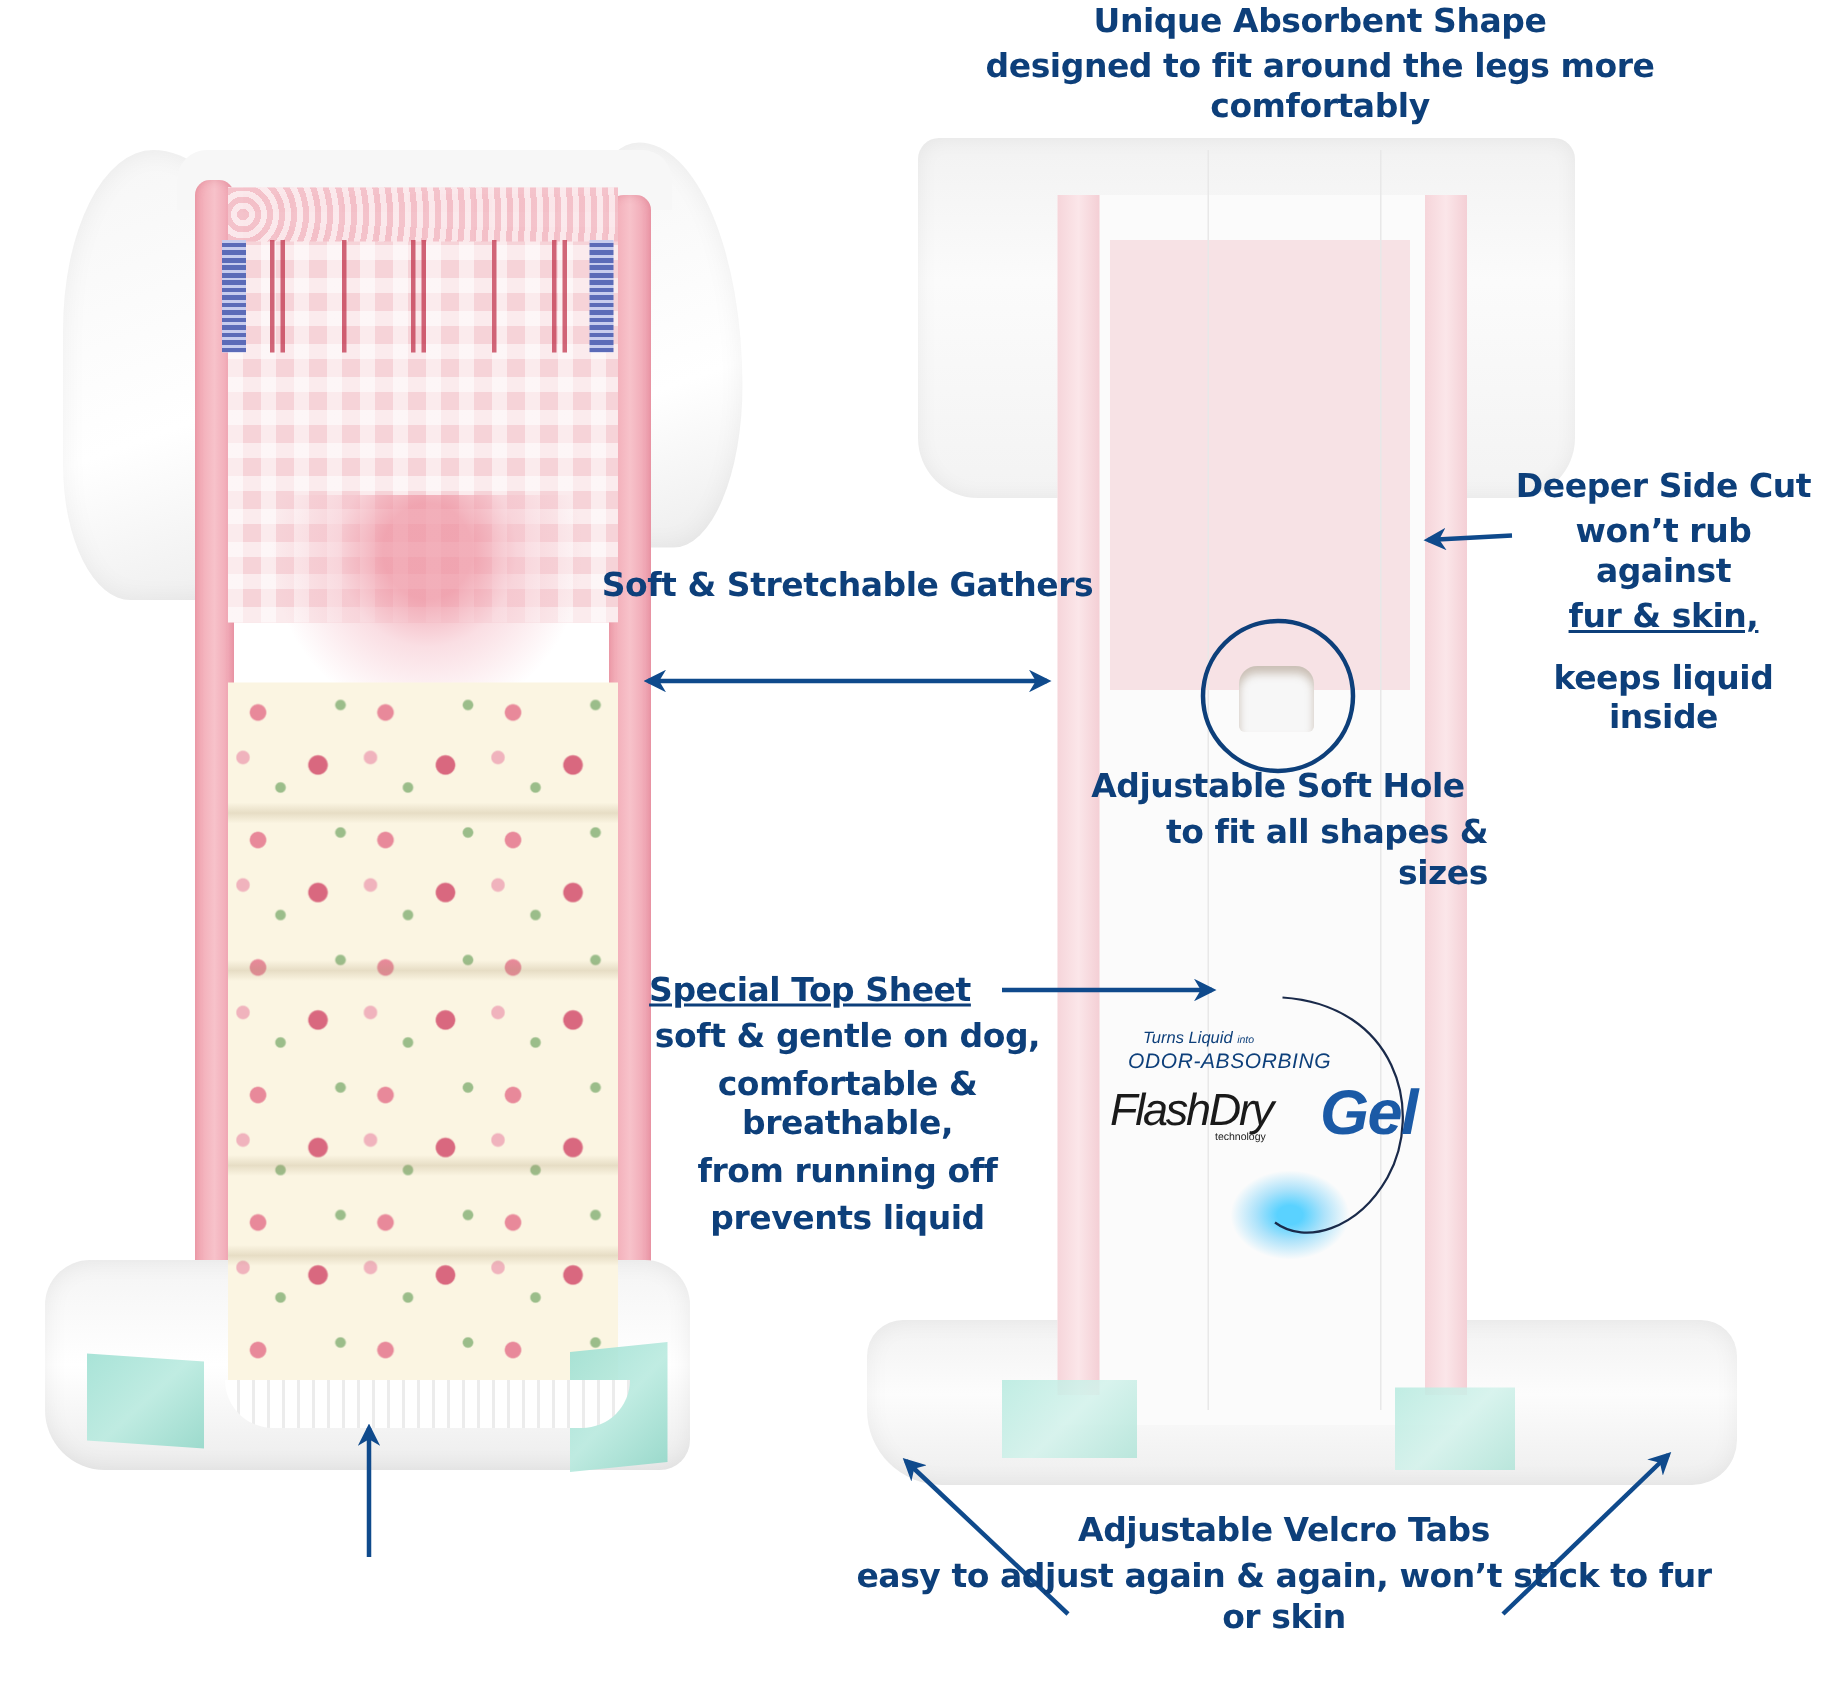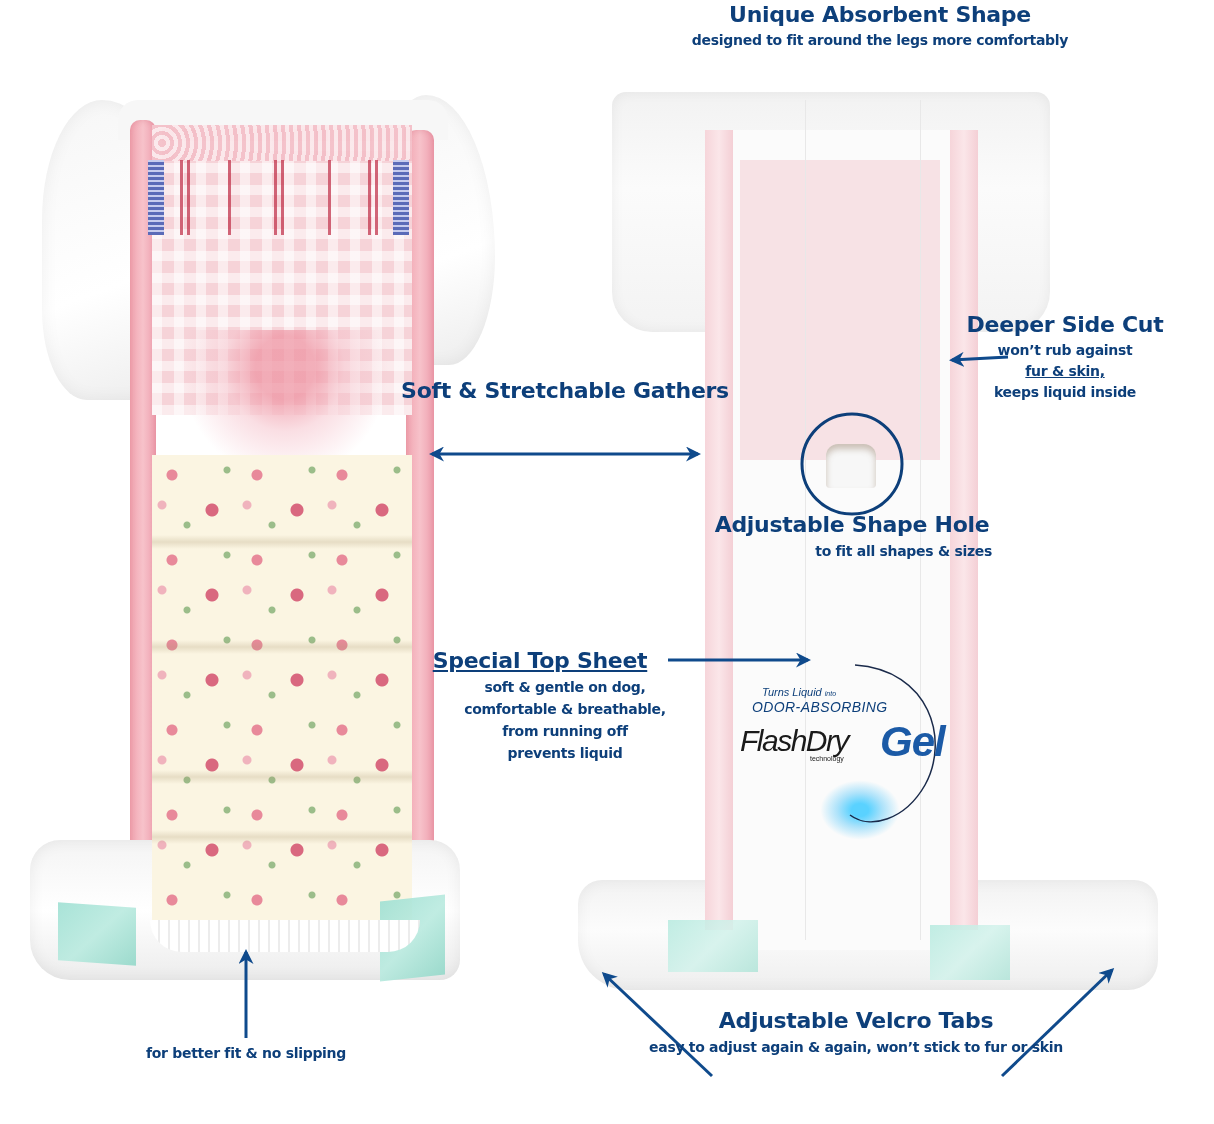--- a/index.html
+++ b/index.html
@@ -4,21 +4,21 @@
 <style>
   html, body { margin: 0; padding: 0; }
   body {
     width: 1214px; height: 1124px; position: relative; overflow: hidden;
     background: #ffffff;
     font-family: "DejaVu Sans", "Liberation Sans", sans-serif;
   }
   .abs { position: absolute; }
   .label { position: absolute; text-align: center; color: #0d3f7a; font-weight: bold; line-height: 1.2; }
   .label .title { font-size: 22px; letter-spacing: -0.3px; }
-  .label .sub { font-size: 14px; letter-spacing: -0.3px; }
+  .label .sub { font-size: 22px; letter-spacing: -0.3px; }
   svg { position: absolute; overflow: visible; }
 
   
   .wing { position:absolute; background: linear-gradient(160deg,#f6f6f6,#ffffff 60%,#ececec); border-radius: 40% 60% 40% 30%; box-shadow: inset 0 0 18px rgba(0,0,0,0.06); }
   .lband { position:absolute; background: linear-gradient(90deg,#f1a5b1,#f7c2ca 50%,#ee9fae); box-shadow: inset 0 0 6px rgba(200,80,100,0.3); }
   .ltop {
     position:absolute; left:152px; top:125px; width:260px; height:290px;
     background-color:#f6d3d8;
     background-image:
       repeating-linear-gradient(90deg, rgba(255,255,255,0.55) 0 10px, transparent 10px 22px),
@@ -141,46 +141,45 @@
   <line x1="1002" y1="1076" x2="1112" y2="970" stroke="#0f4a8c" stroke-width="3" marker-end="url(#ah)"></line>
 
   <path d="M855,665 C930,670 950,740 925,785 C905,820 870,830 850,815" fill="none" stroke="#1a2a4a" stroke-width="1.5"></path>
 </svg>
 
 <div class="label" style="left:600px; top:2px; width:560px;">
   <div class="title">Unique Absorbent Shape</div>
   <div class="sub" style="margin-top:4px;">designed to fit around the legs more comfortably</div>
 </div>
 
-<div class="label" style="left:960px; top:312px; width:210px;">
+<div class="label" style="left:1004px; top:312px; width:210px;">
   <div class="title">Deeper Side Cut</div>
   <div class="sub" style="margin-top:4px;">won’t rub against</div>
   <div class="sub" style="margin-top:4px;text-decoration:underline;">fur &amp; skin,</div>
-  <div class="sub" style="margin-top:4px;text-align:center;">keeps liquid inside</div>
+  <div class="sub" style="margin-top:14px;text-align:center;">keeps liquid inside</div>
 </div>
 
 <div class="label" style="left:390px; top:378px; width:350px; background: rgba(255,255,255,0.0);">
   <div class="title">Soft &amp; Stretchable Gathers</div>
 </div>
 
 <div class="label" style="left:712px; top:512px; width:280px;">
-  <div class="title">Adjustable Shape Hole</div>
+  <div class="title">Adjustable Soft Hole</div>
   <div class="sub" style="margin-top:5px;text-align:right;">to fit all shapes &amp; sizes</div>
 </div>
 
 <div class="label" style="left:405px; top:648px; width:320px;">
   <div class="title" style="padding-right:50px;text-decoration:underline;">Special Top Sheet</div>
   <div class="sub" style="margin-top:5px;">soft &amp; gentle on dog,</div>
   <div class="sub" style="margin-top:5px;">comfortable &amp; breathable,</div>
   <div class="sub" style="margin-top:5px;">from running off</div>
   <div class="sub" style="margin-top:5px;">prevents liquid</div>
 </div>
 
 <div class="label" style="left:86px; top:1040px; width:320px;">
-  <div class="sub" style="margin-top:5px;">for better fit &amp; no slipping</div>
 </div>
 
 <div class="label" style="left:556px; top:1008px; width:600px;">
   <div class="title">Adjustable Velcro Tabs</div>
   <div class="sub" style="margin-top:5px;">easy to adjust again &amp; again, won’t stick to fur or skin</div>
 </div>
 
 <div>
   <div class="logo-small">
     <span>Turns Liquid</span>

